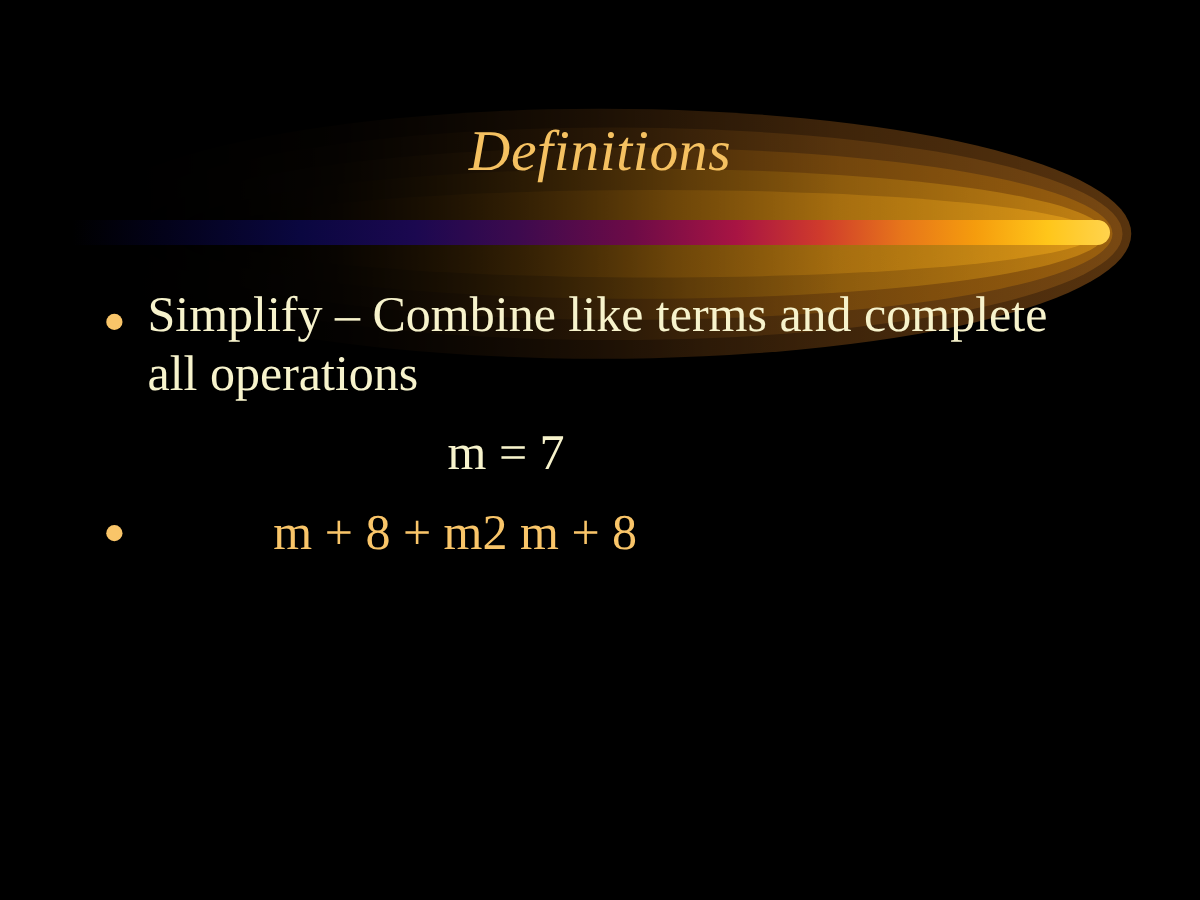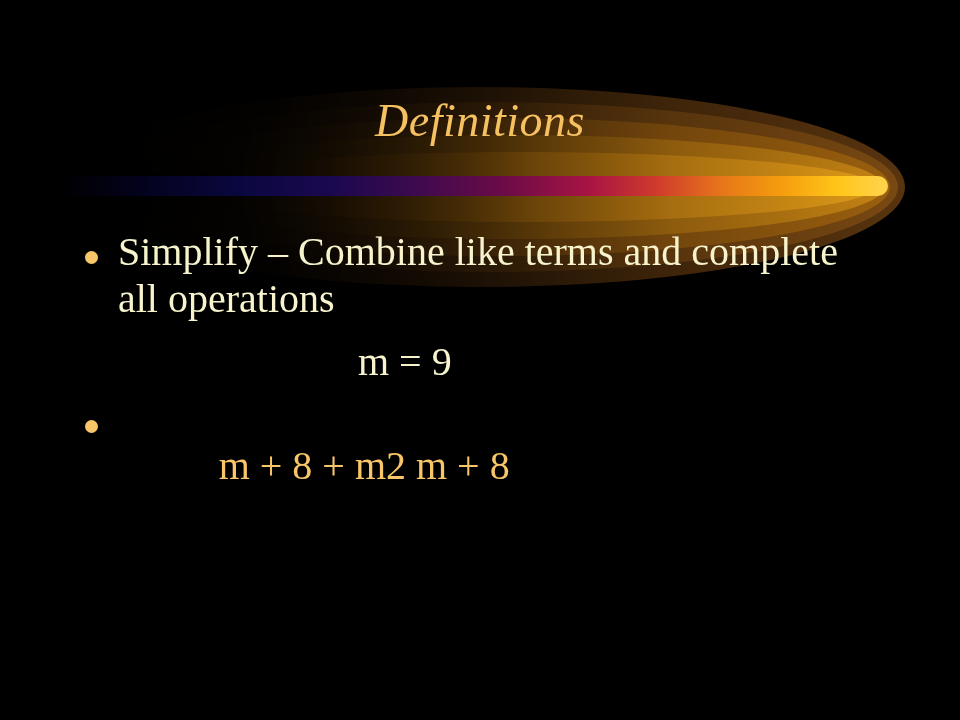--- a/index.html
+++ b/index.html
@@ -147,21 +147,20 @@
   #bullet-expr-2 { margin-top: 36px; }
   #bullet-expr-2 .bullet-marker { top: 16px; }
 
   .expr-left {
     display: inline-block;
     min-width: 268px;
     text-align: right;
   }
   .expr-right {
     display: inline-block;
-    margin-top: 40px;
   }
 </style>
 </head>
 <body>
 
 <div id="slide">
 
   <svg id="comet-decoration" viewBox="0 0 960 300" preserveAspectRatio="none" aria-hidden="true">
     <defs>
       <linearGradient id="ringA" x1="0" y1="0" x2="1" y2="0">
@@ -223,21 +222,21 @@
   <div id="title-rule"></div>
 
   <div id="body-content">
 
     <div class="bullet-row" id="bullet-simplify">
       <span class="bullet-marker"></span>
       <span class="line-text cream">Simplify – Combine like terms and complete all operations</span>
     </div>
 
     <div class="bullet-row" id="subline-m-equals">
-      <span class="line-text cream">m = 9</span>
+      <span class="line-text cream">m = 7</span>
     </div>
 
     <div class="bullet-row" id="bullet-expr-1">
       <span class="bullet-marker"></span>
       <span class="line-text gold"><span class="expr-left">m + 8 + m</span><span class="expr-right">2 m + 8</span></span>
     </div>
 
 
   </div>
 </div>

